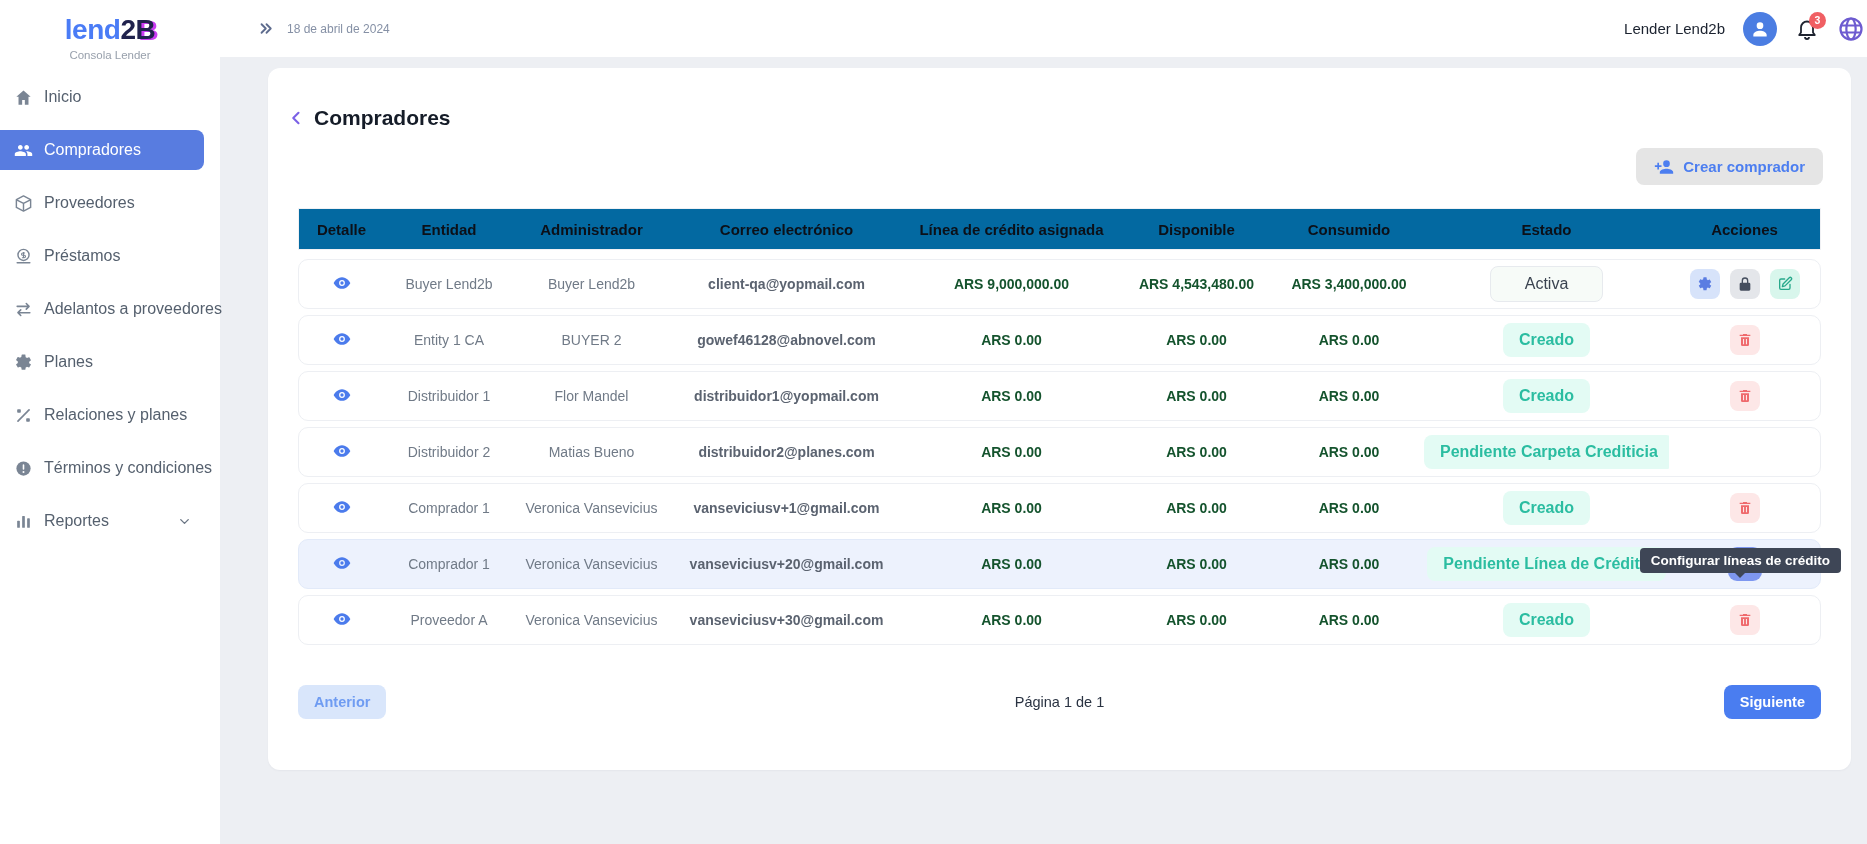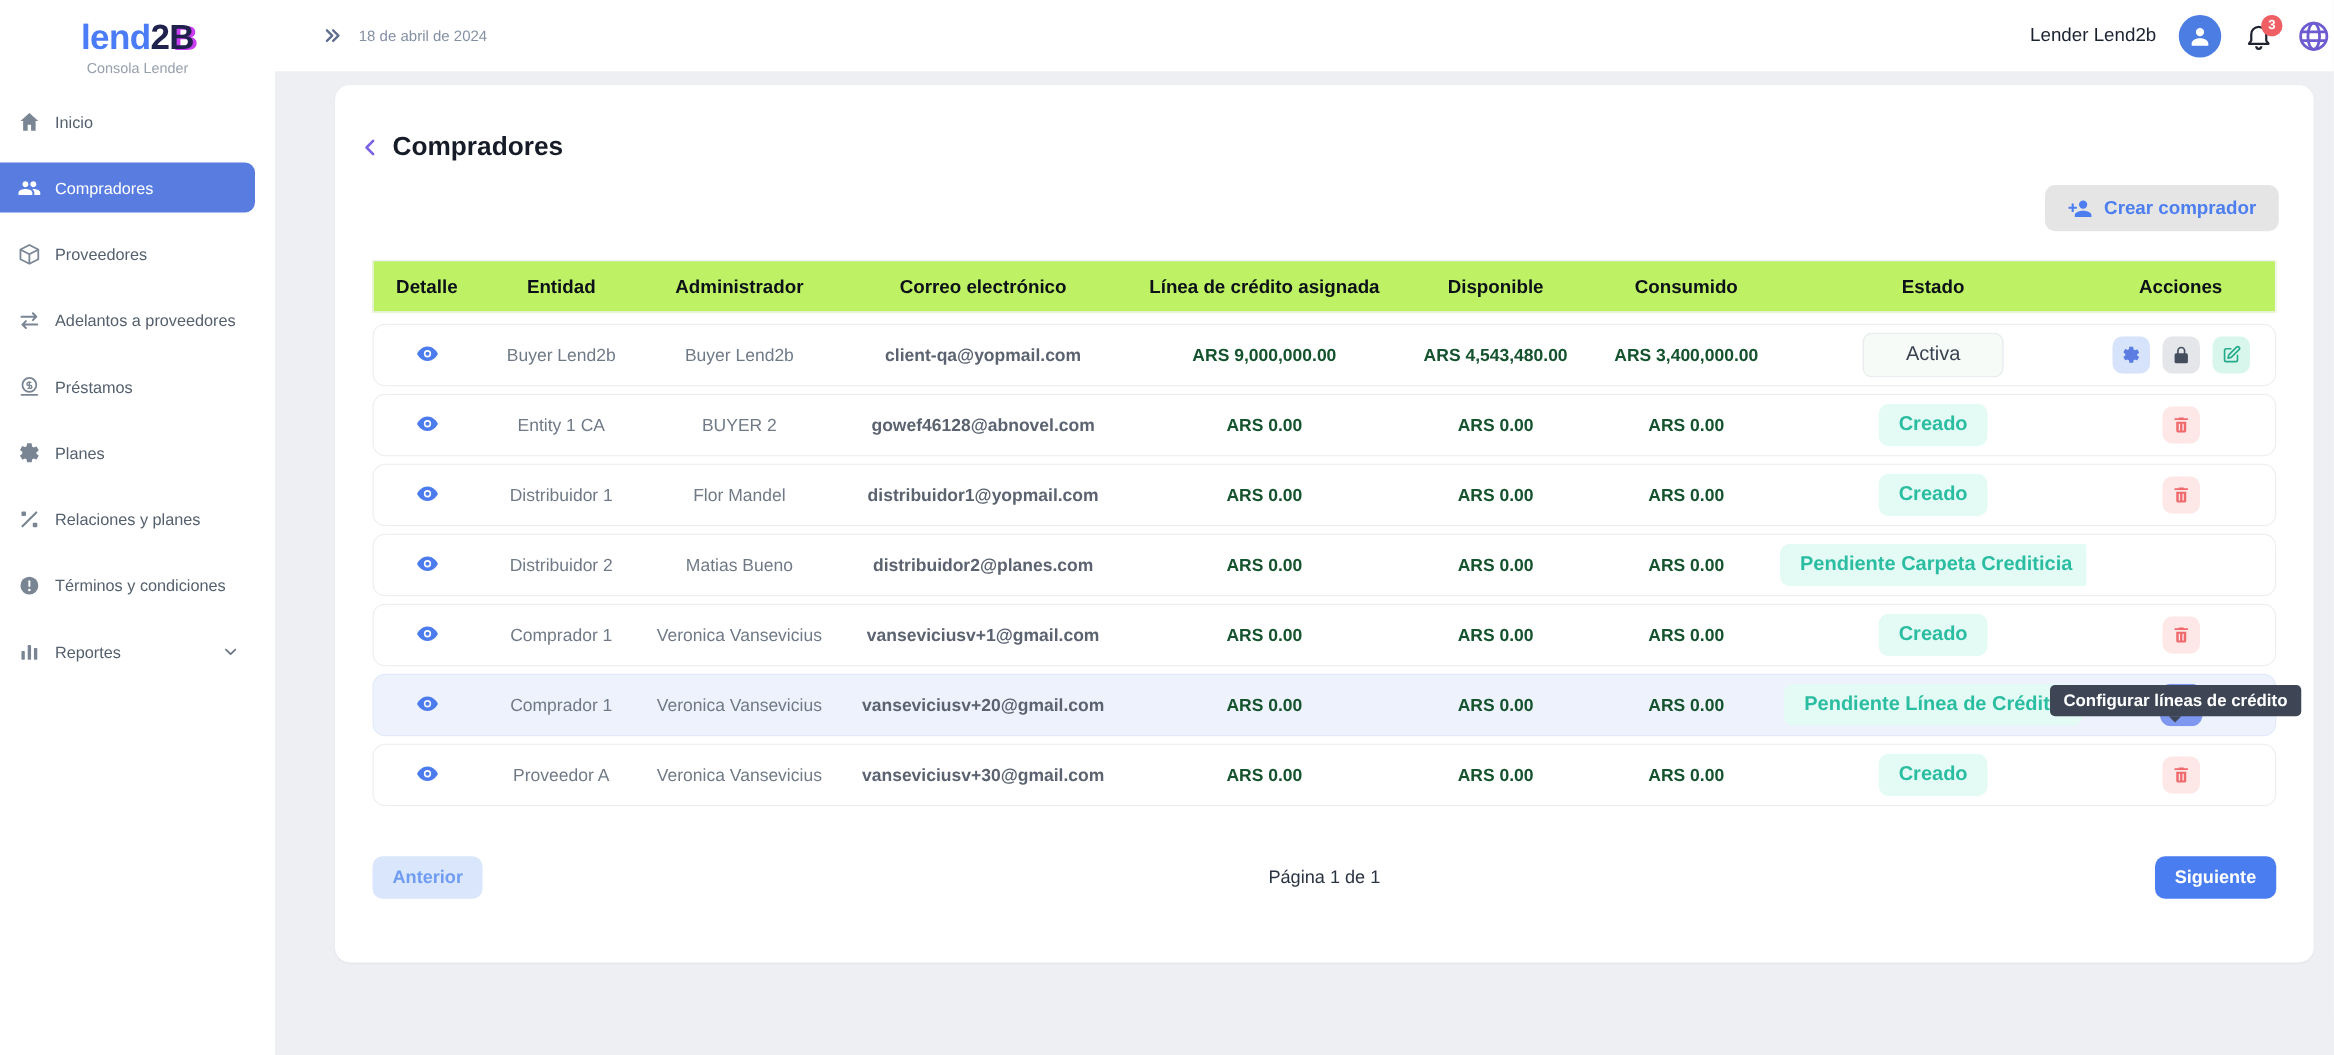--- a/index.html
+++ b/index.html
@@ -13,21 +13,21 @@
   .brand-name { font-size:28px; font-weight:800; letter-spacing:-0.5px; }
   .logo-lend { color:#4a7cf6; }
   .logo-2 { color:#20224d; }
   .logo-b { color:#20224d; text-shadow:3px 1px 0 #cb3df2; }
   .brand-sub { font-size:11.5px; color:#98a0ac; margin-top:3px; }
   .nav { margin-top:16px; }
   .nav-item { display:flex; align-items:center; height:40px; margin:0 16px 13px 0;
     padding-left:13px; border-radius:0 8px 8px 0; cursor:pointer; }
   .nav-icon { width:20px; height:20px; color:#7a8594; display:flex; align-items:center; justify-content:center; flex:0 0 20px; }
   .nav-icon svg { width:19px; height:19px; }
-  .nav-label { font-size:13px; color:#55606e; margin-left:11px; white-space:nowrap; }
+  .nav-label { font-size:16px; color:#55606e; margin-left:11px; white-space:nowrap; }
   .nav-item.active { background:#587ce0; }
   .nav-item.active .nav-icon, .nav-item.active .nav-label { color:#fff; }
   .nav-chevron { margin-left:auto; margin-right:12px; color:#6b7684; display:flex; }
   .nav-chevron svg { width:15px; height:15px; }
 
   
   .main-col { flex:1; display:flex; flex-direction:column; height:100%; }
   .topbar { height:57px; background:#fff; display:flex; align-items:center;
     padding:0 10px 0 38px; flex:0 0 57px; }
   .date-wrap { display:flex; align-items:center; gap:12px; }
@@ -58,21 +58,21 @@
   .create-row { display:flex; justify-content:flex-end; padding-right:28px; margin-top:18px; }
   .create-btn { display:flex; align-items:center; gap:9px; background:#e5e5e5; color:#4c7ef0;
     border:none; border-radius:8px; height:37px; padding:0 18px; font-size:15px; font-weight:700;
     font-family:inherit; cursor:pointer; }
   .create-btn svg { width:20px; height:20px; }
 
   
   .table-wrap { position:relative; padding:0 30px; margin-top:23px; }
   .grid-row { display:grid; grid-template-columns:85px 130px 155px 235px 215px 155px 150px 245px 151px;
     align-items:center; }
-  .thead { background:#bef264; border:1px solid #f0f1f4; border-radius:0; height:42px;
+  .thead { background:#0369a1; border:1px solid #f0f1f4; border-radius:0; height:42px;
     margin-bottom:9px; }
   .hcell { text-align:center; font-size:15px; font-weight:700; color:#0c1018; }
   .trow { background:#fff; border:1px solid #edeff3; border-radius:10px; height:50px; margin-bottom:6px; }
   .trow.highlighted { background:#edf2fd; border-color:#e2eaf9; }
   .cell { text-align:center; font-size:14px; color:#707a87; overflow:hidden; white-space:nowrap; }
   .cell.email { font-weight:600; color:#5b6370; }
   .cell.money { font-weight:700; color:#14532d; }
   .eye-btn { background:none; border:none; cursor:pointer; color:#4b7bec; display:inline-flex; }
   .eye-btn svg { width:20px; height:20px; }
   .chip { display:inline-block; font-size:16px; font-weight:600; padding:8px 16px; border-radius:8px; }
@@ -139,35 +139,35 @@
           <span class="nav-icon">
             <svg viewBox="0 0 24 24" fill="none" stroke="currentColor" stroke-width="1.8" stroke-linejoin="round">
               <path d="M12 2.5 21 7v10l-9 4.5L3 17V7z"></path>
               <path d="M3.3 7.3 12 11.8l8.7-4.5M12 11.8V21"></path>
             </svg>
           </span>
           <span class="nav-label">Proveedores</span>
         </div>
         <div class="nav-item">
           <span class="nav-icon">
-            <svg viewBox="0 0 24 24" fill="none" stroke="currentColor" stroke-width="2" stroke-linecap="round" stroke-linejoin="round">
-              <path d="M4 8h15M15.5 4.5 19 8l-3.5 3.5M20 16H5M8.5 12.5 5 16l3.5 3.5"></path>
-            </svg>
-          </span>
-          <span class="nav-label">Adelantos a proveedores</span>
-        </div>
-        <div class="nav-item">
-          <span class="nav-icon">
             <svg viewBox="0 0 24 24" fill="none" stroke="currentColor" stroke-width="1.8">
               <circle cx="12" cy="10" r="7"></circle>
               <path d="M12 6.2v7.6M14 7.5h-3a1.5 1.5 0 0 0 0 3h2a1.5 1.5 0 0 1 0 3h-3" stroke-width="1.4"></path>
               <path d="M4 20h16" stroke-linecap="round"></path>
             </svg>
           </span>
           <span class="nav-label">Préstamos</span>
+        </div>
+        <div class="nav-item">
+          <span class="nav-icon">
+            <svg viewBox="0 0 24 24" fill="none" stroke="currentColor" stroke-width="2" stroke-linecap="round" stroke-linejoin="round">
+              <path d="M4 8h15M15.5 4.5 19 8l-3.5 3.5M20 16H5M8.5 12.5 5 16l3.5 3.5"></path>
+            </svg>
+          </span>
+          <span class="nav-label">Adelantos a proveedores</span>
         </div>
         <div class="nav-item">
           <span class="nav-icon">
             <svg viewBox="0 0 24 24" fill="currentColor">
               <path d="M19.14 12.94a7 7 0 0 0 .05-.94 7 7 0 0 0-.05-.94l2.03-1.58a.5.5 0 0 0 .12-.64l-1.92-3.32a.5.5 0 0 0-.61-.22l-2.39.96a7.3 7.3 0 0 0-1.62-.94l-.36-2.54A.5.5 0 0 0 13.9 2h-3.8a.5.5 0 0 0-.49.42l-.36 2.54c-.59.24-1.13.56-1.62.94l-2.39-.96a.5.5 0 0 0-.61.22L2.71 8.48a.5.5 0 0 0 .12.64l2.03 1.58a7 7 0 0 0 0 1.88l-2.03 1.58a.5.5 0 0 0-.12.64l1.92 3.32c.13.23.4.32.61.22l2.39-.96c.49.38 1.03.7 1.62.94l.36 2.54c.04.24.25.42.49.42h3.8c.24 0 .45-.18.49-.42l.36-2.54c.59-.24 1.13-.56 1.62-.94l2.39.96c.21.1.48.01.61-.22l1.92-3.32a.5.5 0 0 0-.12-.64z"></path>
             </svg>
           </span>
           <span class="nav-label">Planes</span>
         </div>
         <div class="nav-item">

